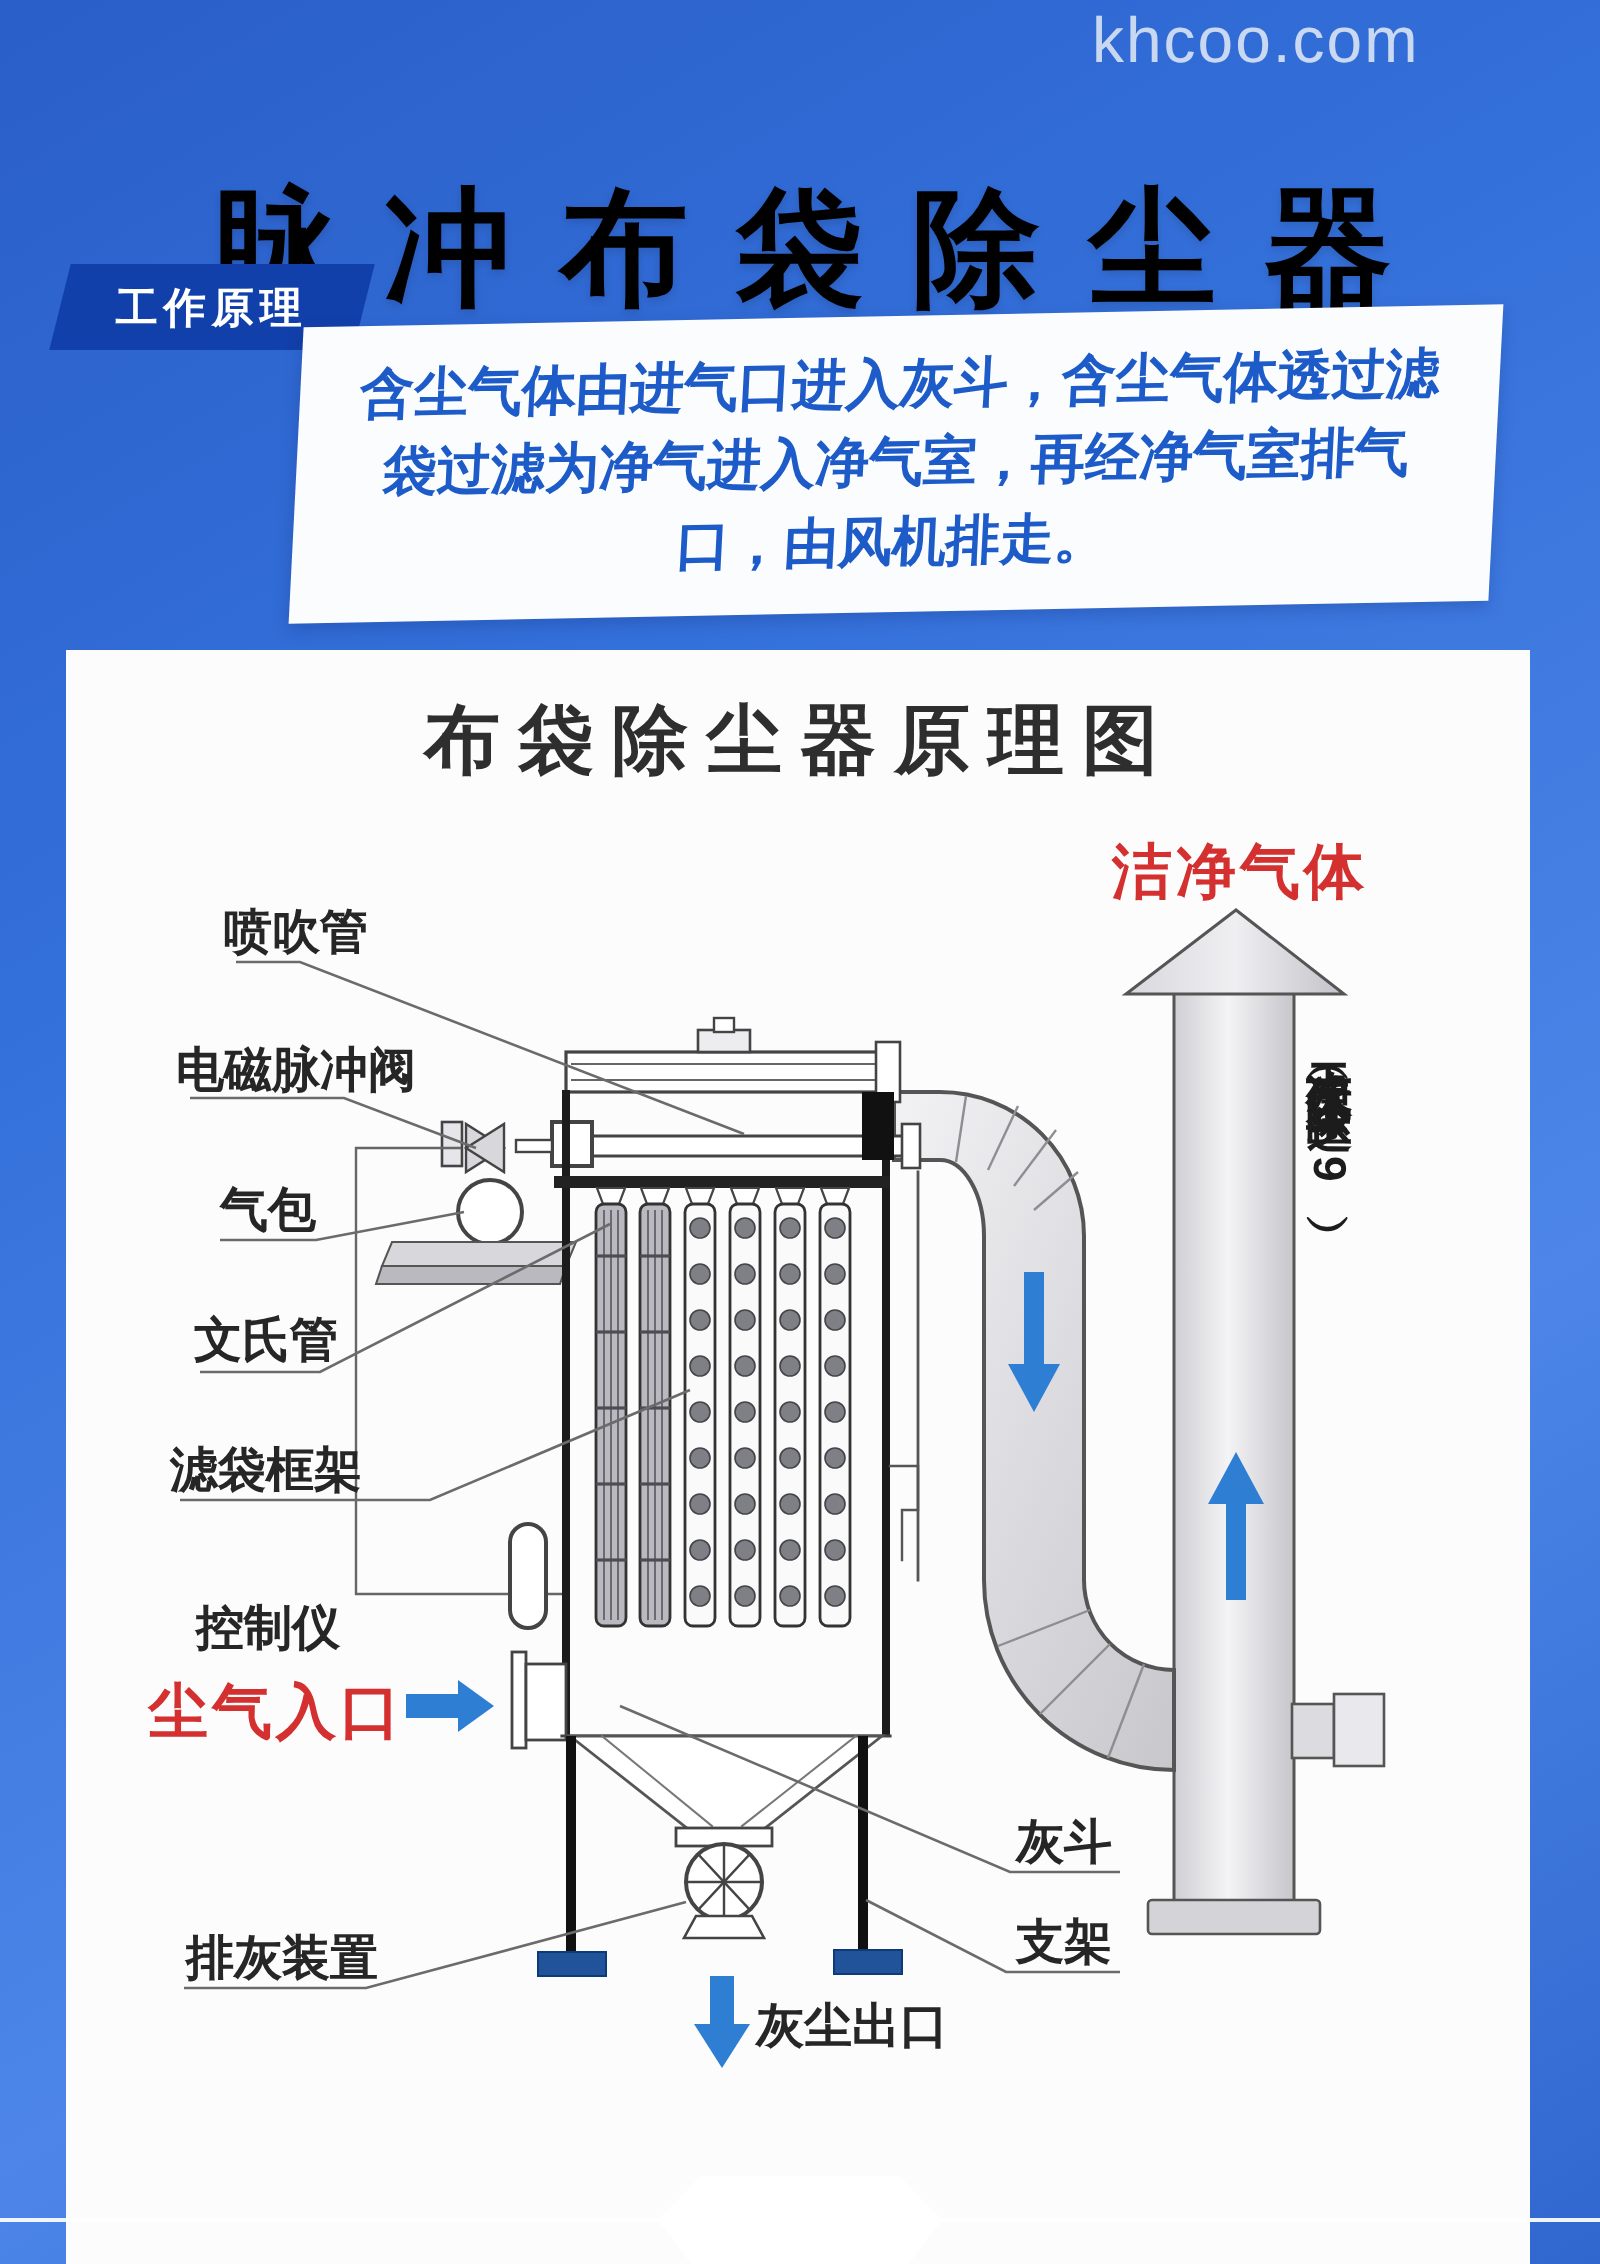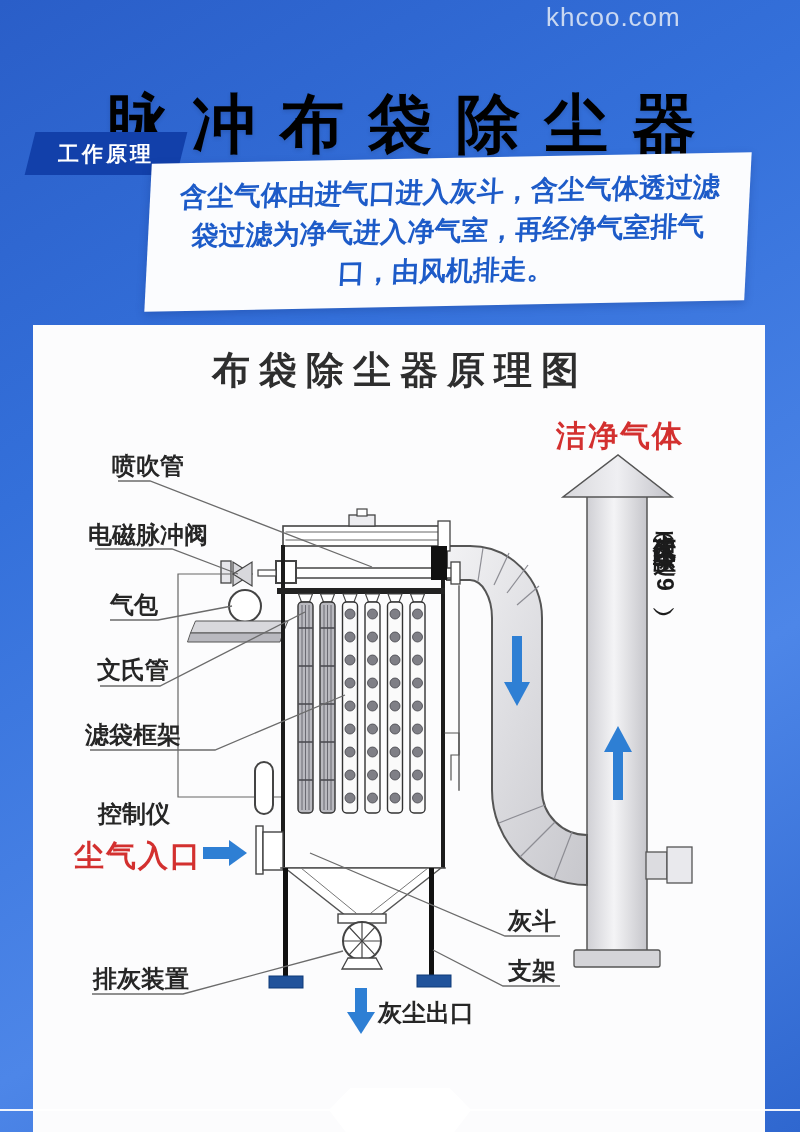--- a/index.html
+++ b/index.html
@@ -2,21 +2,21 @@
 <html><head>
 <meta charset="utf-8">
 <style>
   html,body{margin:0;padding:0;}
   body{
     width:800px;height:1132px;position:relative;overflow:hidden;
     font-family:"Liberation Sans","DejaVu Sans",sans-serif;
     background:linear-gradient(150deg,#2a5ec8 0%,#3470da 32%,#4d86e8 68%,#2f67cf 100%);
   }
   .watermark{
-    position:absolute;left:546px;top:2px;font-size:26px;letter-spacing:1px;
+    position:absolute;left:546px;top:2px;font-size:32px;letter-spacing:1px;
     color:rgba(236,240,248,.82);font-weight:400;
   }
   .main-title{
     position:absolute;top:38px;left:0;width:100%;text-align:center;
     font-size:64px;font-weight:900;color:#000000;letter-spacing:24px;text-indent:24px;
     text-shadow:0 2px 4px rgba(0,0,0,.12);
   }
   .tag{
     position:absolute;left:30px;top:132px;width:152px;height:43px;
     background:#1240aa;transform:skewX(-14deg);

